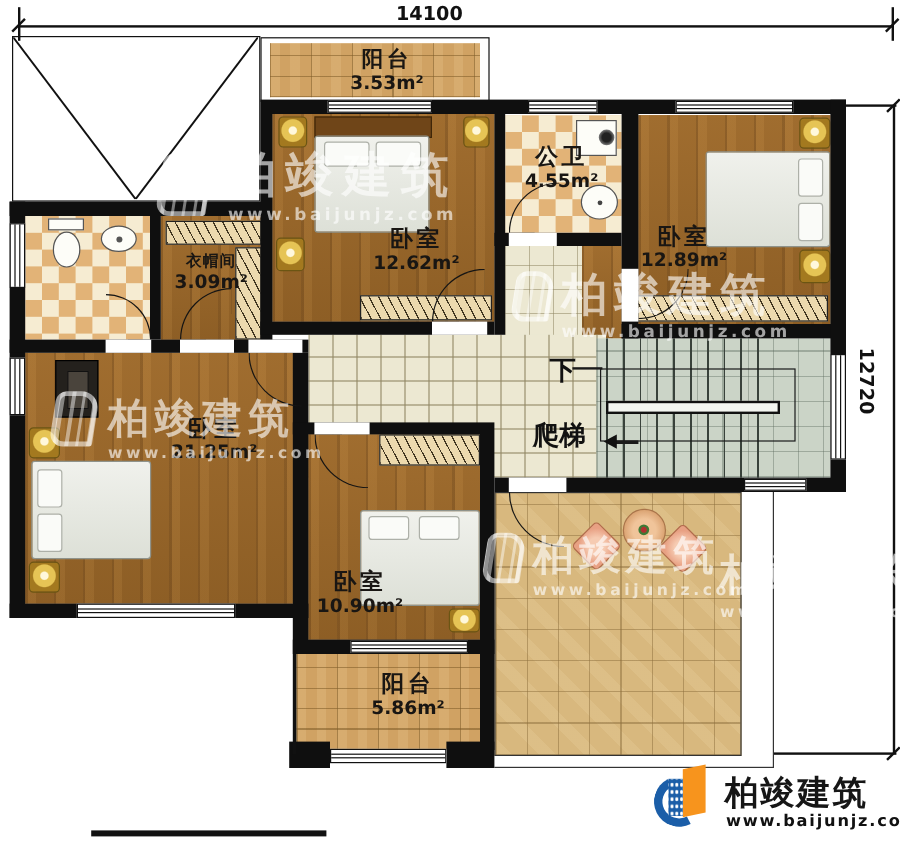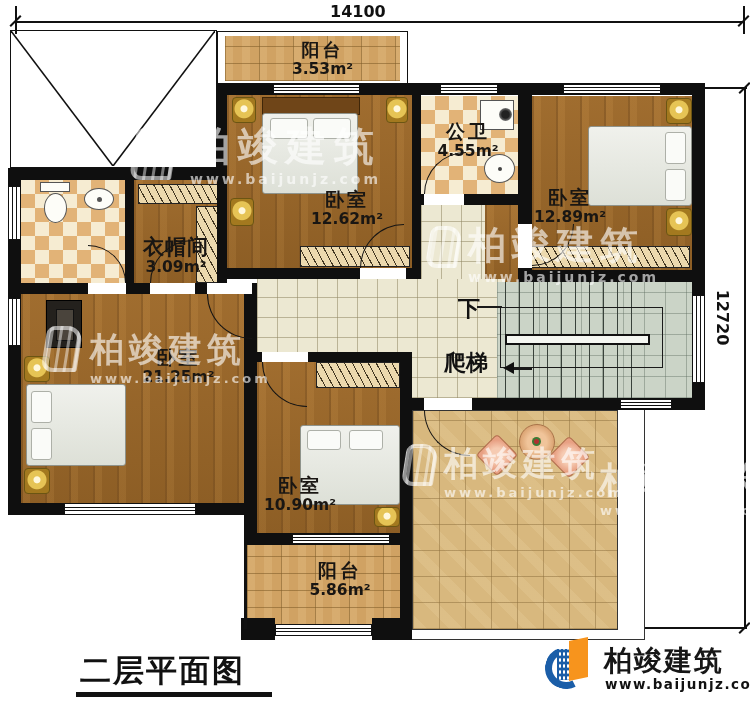--- a/index.html
+++ b/index.html
@@ -230,21 +230,21 @@
   </div>
   <div class="rlabel" style="left:428px;top:122px;width:80px;">
     <div class="nm">公卫</div>
     <div class="ar">4.55m²</div>
   </div>
   <div class="rlabel" style="left:525px;top:188px;width:90px;">
     <div class="nm">卧室</div>
     <div class="ar">12.89m²</div>
   </div>
   <div class="rlabel" style="left:130px;top:212px;width:92px;">
-    <div class="nm" style="font-size:21px;letter-spacing:1px;margin-top:24px;">衣帽间</div>
+    <div class="nm" style="font-size:13px;letter-spacing:1px;">衣帽间</div>
     <div class="ar">3.09m²</div>
   </div>
   <div class="rlabel" style="left:126px;top:348px;width:105px;">
     <div class="nm">卧室</div>
     <div class="ar">21.25m²</div>
   </div>
   <div class="rlabel" style="left:255px;top:476px;width:90px;">
     <div class="nm">卧室</div>
     <div class="ar">10.90m²</div>
   </div>
@@ -288,21 +288,20 @@
   <div class="tick" style="left:736px;top:20px;"></div>
   <div class="dimtxt" style="left:330px;top:2px;">14100</div>
 
   <div class="dline" style="left:744px;top:88px;width:1.5px;height:540px;"></div>
   <div class="dline" style="left:705px;top:87px;width:42px;height:1.5px;"></div>
   <div class="dline" style="left:645px;top:627px;width:102px;height:1.5px;"></div>
   <div class="tick" style="left:737px;top:87px;"></div>
   <div class="tick" style="left:737px;top:627px;"></div>
   <div class="dimtxt" style="left:692px;top:308px;transform:rotate(90deg);transform-origin:center;width:60px;text-align:center;">12720</div>
 
-  <div class="ft-title" style="left:80px;top:650px;">二层平面图</div>
   <div class="abs" style="left:76px;top:692px;width:196px;height:5px;background:#111;"></div>
 
 
   <div class="abs" style="left:543px;top:637px;width:58px;height:58px;">
     <div class="abs" style="left:2px;top:10px;width:42px;height:42px;border:7px solid #1b5ea8;border-top-color:transparent;border-right-color:transparent;border-radius:50%;transform:rotate(18deg);box-sizing:border-box;"></div>
     <div class="abs" style="left:26px;top:2px;width:19px;height:40px;background:#f7941d;transform:skewY(-12deg);"></div>
     <div class="abs" style="left:14px;top:12px;width:12px;height:31px;background:#1b5ea8;background-image:radial-gradient(#fff 1px,transparent 1.3px);background-size:4px 6px;background-position:1px 2px;"></div>
   </div>
   <div class="brandname" style="left:604px;top:642px;">柏竣建筑</div>
   <div class="brandurl" style="left:605px;top:676px;">www.baijunjz.com</div>

